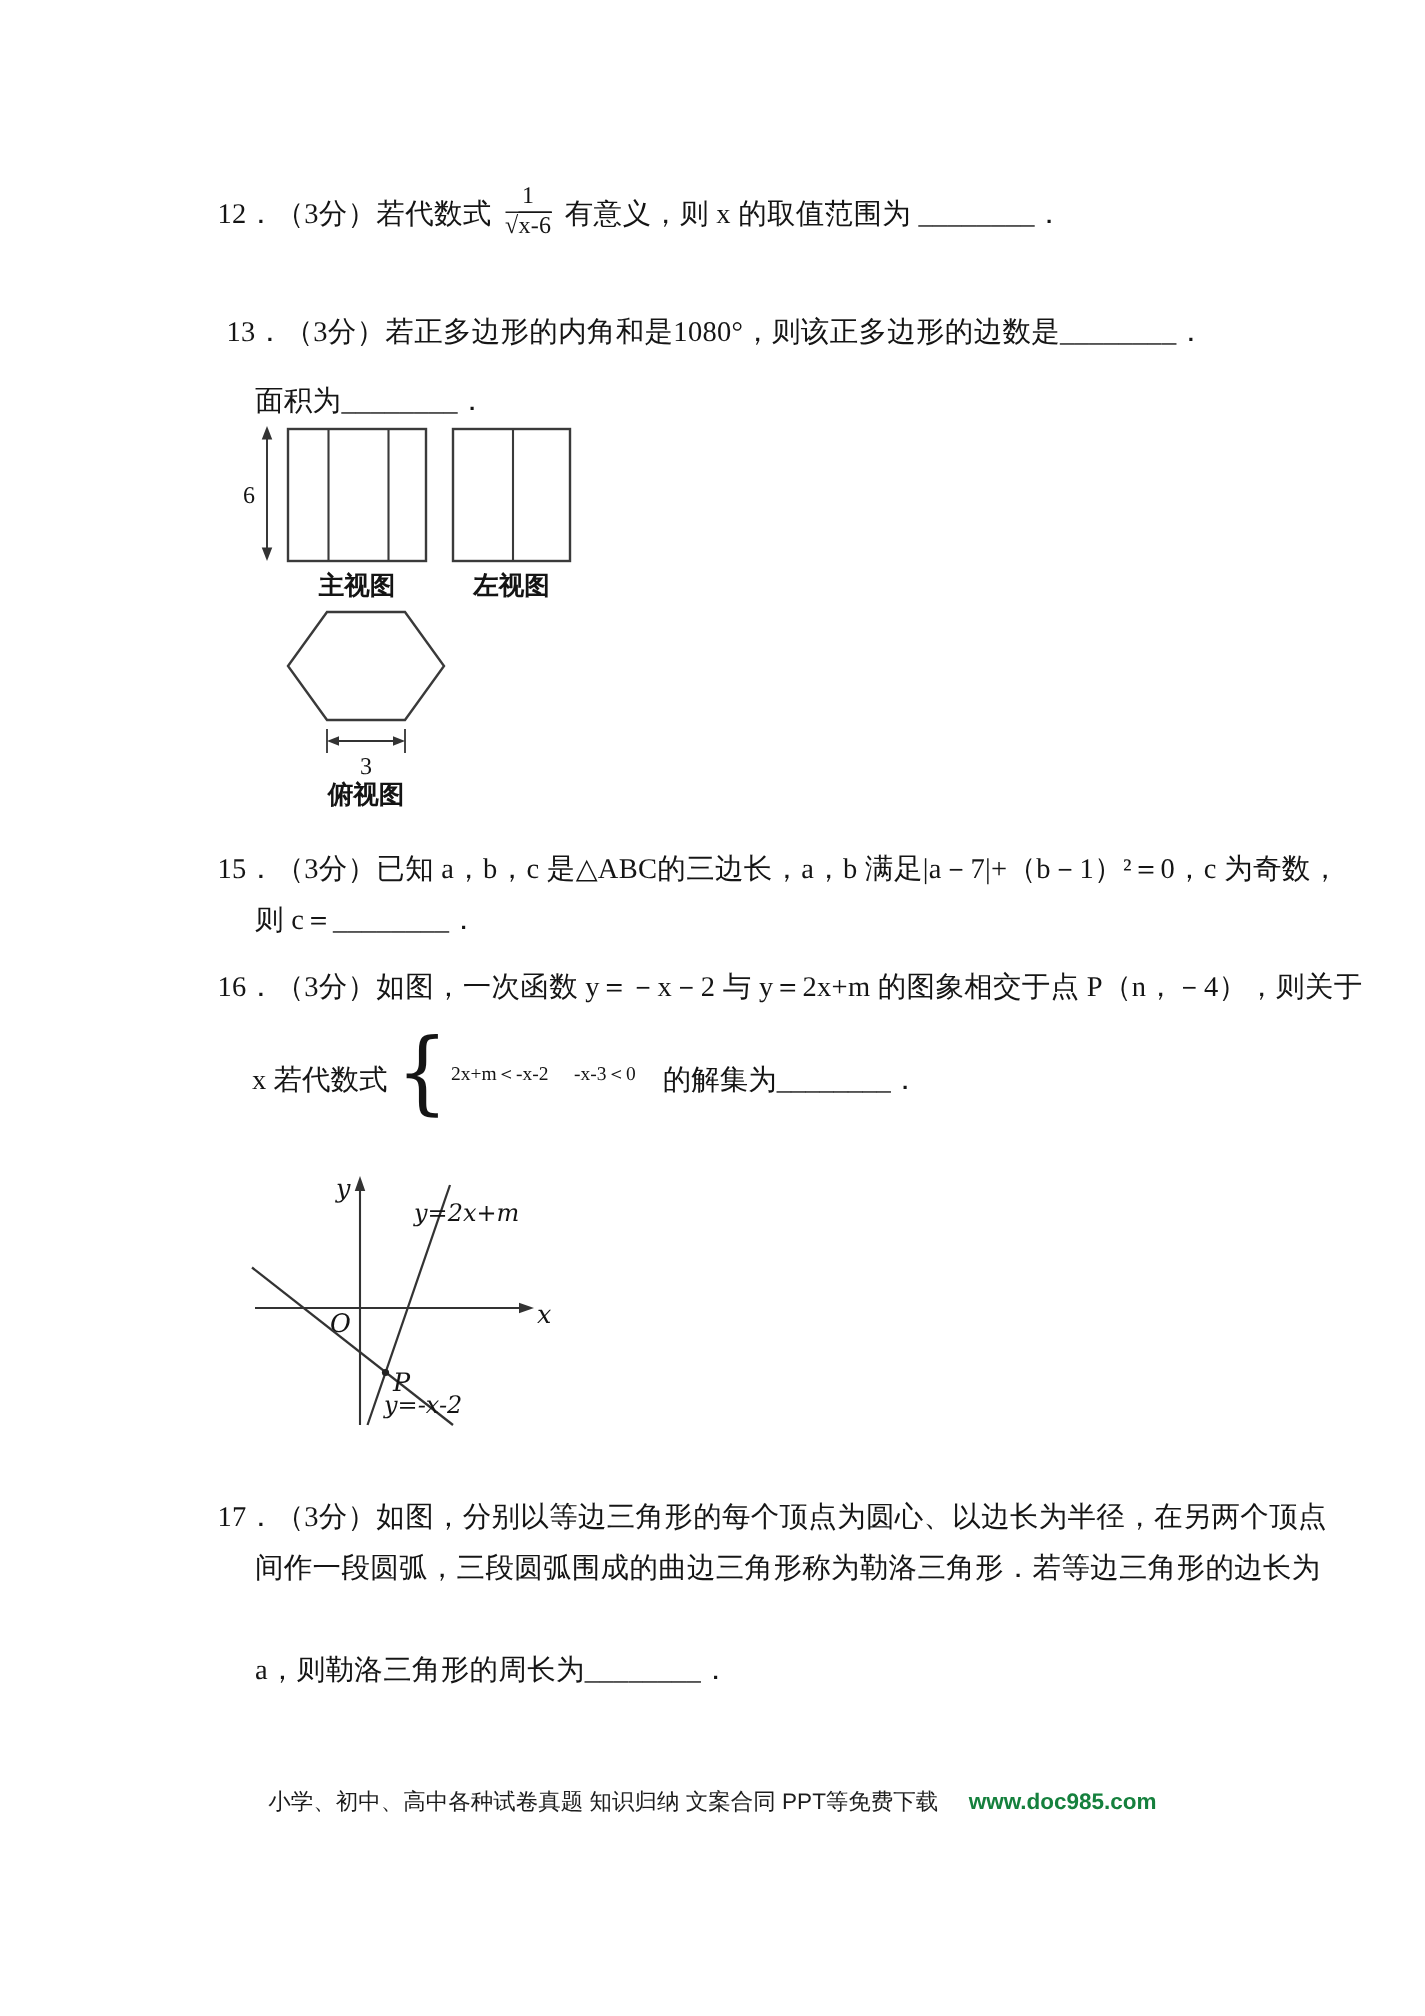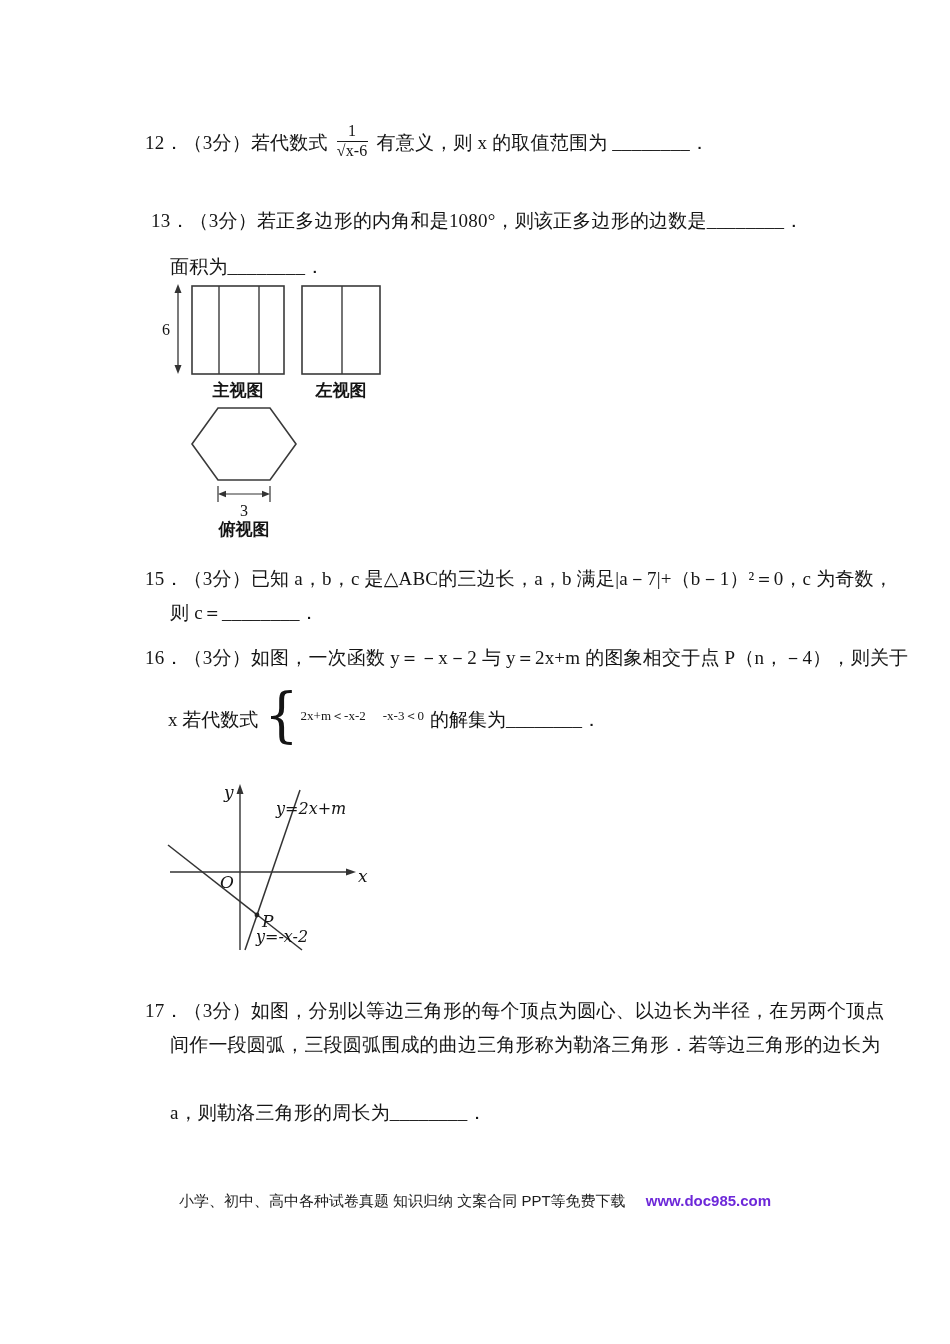--- a/index.html
+++ b/index.html
@@ -13,36 +13,36 @@
 
   
   .frac { display:inline-block; vertical-align:middle; text-align:center; line-height:1.05; margin:0 4px; position:relative; top:-3px; }
   .frac .num { display:block; font-size:16px; padding:0 6px 1px; }
   .frac .den { display:block; border-top:1.4px solid #222; font-size:16px; padding-top:1px; }
   .rad { text-decoration:overline; }
 
   
   .sys { position:absolute; display:flex; align-items:center; }
   .sys .lead, .sys .tail { align-self:flex-end; padding-bottom:9px; }
-  .sys .tail { margin-left:6px; }
+  .sys .tail { margin-left:18px; }
   .brace { font-size:54px; font-weight:400; line-height:1; margin:0 2px 0 6px;
            display:inline-block; transform:scaleY(1.12);
            font-family:"DejaVu Serif",serif; }
   .sys .rows { display:flex; flex-direction:row; gap:17px; font-size:13px; line-height:25px; }
 
   svg { position:absolute; overflow:visible; }
   svg text { font-family:"Liberation Sans","DejaVu Sans",sans-serif; fill:#141414; }
   .fig-label { font-weight:bold; font-size:17px; }
   .dim-label { font-size:16px; font-family:"Liberation Serif",serif; }
   .graph-label { font-style:italic; font-size:16px; font-family:"DejaVu Serif",serif; }
   .graph-label-sm { font-style:italic; font-size:17px; font-family:"DejaVu Serif",serif; }
 
   .footer { position:absolute; top:1192px; left:0; width:100%; text-align:center;
             font-size:15px; color:#1c1c1c; font-family:"Liberation Sans","DejaVu Sans",sans-serif; }
-  .footer .site { font-weight:bold; margin-left:16px; color:#6d28d9; }
+  .footer .site { font-weight:bold; margin-left:16px; color:#15803d; }
 </style>
 </head>
 <body>
 
 <div class="page">
 
   <div class="line" style="left:145px; top:126px;">
     <span>12．（3分）若代数式</span>
     <span class="frac"><span class="num">1</span><span class="den"><span>√</span><span class="rad">x-6</span></span></span>
     <span>有意义，则 x 的取值范围为 ________．</span>

